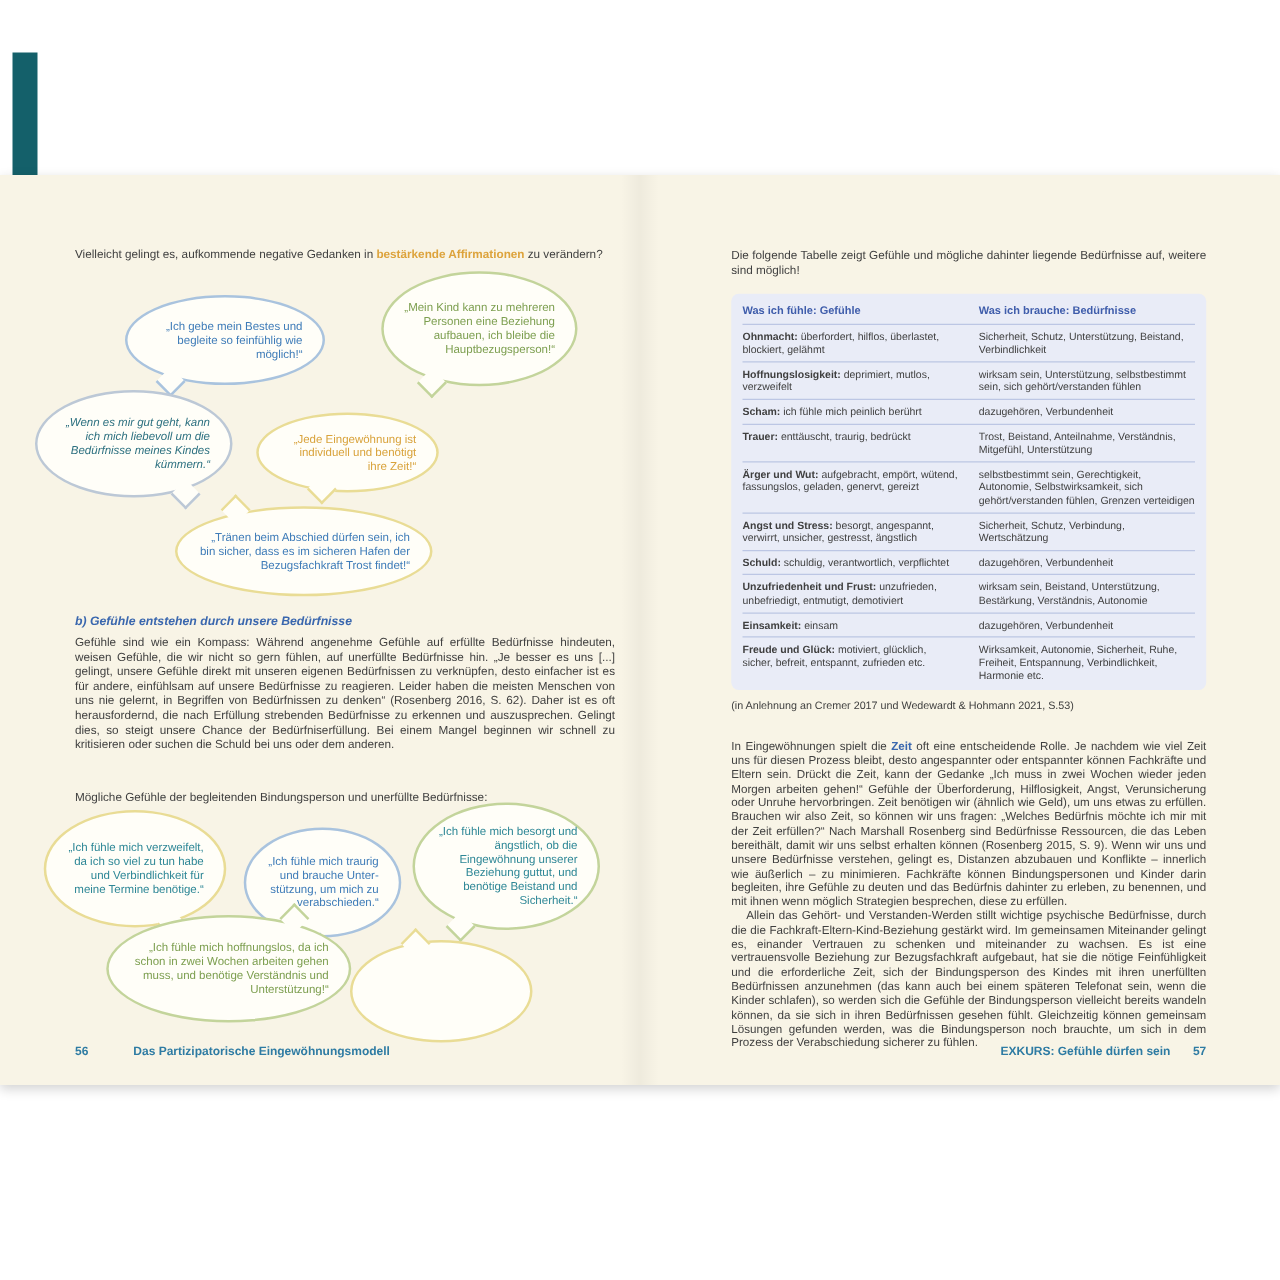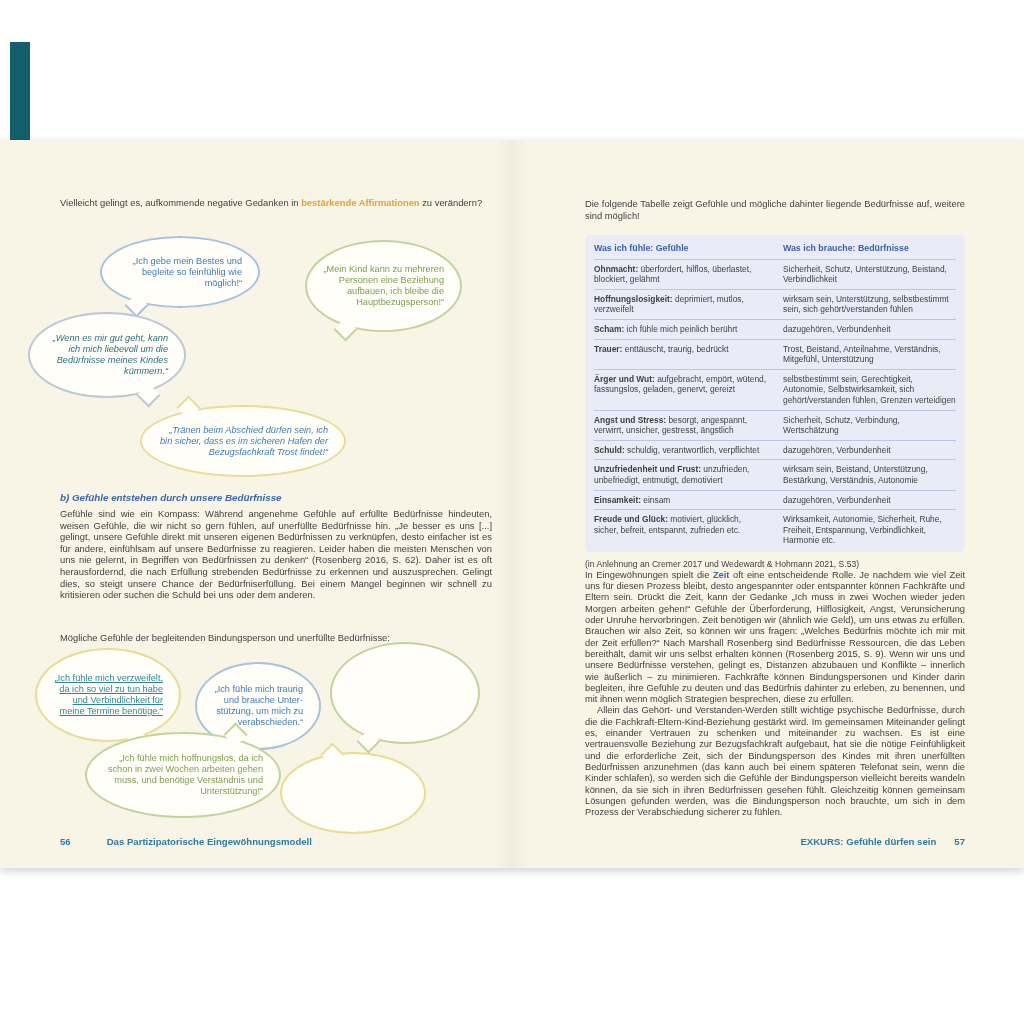--- a/index.html
+++ b/index.html
@@ -25,42 +25,42 @@
   
   .bubble{
     position:absolute;background:#fffef8;border:2px solid var(--c);
     border-radius:50%;display:flex;align-items:center;justify-content:center;
     text-align:right;font-size:9.2px;line-height:11px;
     padding:8px 16px;box-sizing:border-box;
   }
   .v-blue{--c:#a9c3de;color:#3f7cb8;}
   .v-green{--c:#c3d49b;color:#7d9f50;}
   .v-yellow-orange{--c:#e9dc95;color:#d9a33c;}
-  .v-yellow-teal{--c:#e9dc95;color:#2e8796;text-decoration:underline;}
-  .v-yellow-blue{--c:#e9dc95;color:#3f7cb8;font-style:italic;}
+  .v-yellow-teal{--c:#e9dc95;color:#2e8796;}
+  .v-yellow-blue{--c:#e9dc95;color:#3f7cb8;}
   .v-gray-teal{--c:#bcc8d6;color:#2e7180;}
   .v-green-teal{--c:#c3d49b;color:#2e8796;}
   .tail{position:absolute;width:15px;height:15px;background:#fffef8;transform:rotate(45deg);}
   .tail-down{bottom:-8px;border-right:2px solid var(--c);border-bottom:2px solid var(--c);}
   .tail-up{top:-8px;border-left:2px solid var(--c);border-top:2px solid var(--c);}
   .tail-left{left:-8px;border-left:2px solid var(--c);border-bottom:2px solid var(--c);}
   
   .ftable{
     background:#e9ecf7;border-radius:6px;padding:2px 9px;
     font-size:8.4px;line-height:10.6px;
   }
   .t-row{display:grid;grid-template-columns:1fr 1fr;border-top:1px solid #bcc6e4;}
   .t-head{border-top:none;}
   .t-cell{padding:4px 8px 4px 0;}
   .t-cell + .t-cell{padding-left:8px;padding-right:0;}
   .t-head .t-cell{color:#3f5dab;font-weight:bold;font-size:8.8px;padding-top:6px;padding-bottom:5px;}
   .t-term{font-weight:bold;}
   .t-caption{font-size:8.6px;margin-top:7px;}
   .right-flow{position:absolute;left:585px;top:95px;width:380px;}
-  .right-flow .para{margin-top:1px;font-size:9.3px;line-height:11.3px;text-align:justify;hyphens:auto;}
+  .right-flow .para{margin-top:23px;font-size:9.3px;line-height:11.3px;text-align:justify;hyphens:auto;}
   .para-indent{text-indent:12px;margin-top:0 !important;}
   
   .footer{position:absolute;top:696px;font-size:9.6px;color:#2e7ba3;font-weight:bold;}
   .footer-left{left:60px;width:432px;display:flex;gap:36px;}
   .footer-right{left:585px;width:380px;display:flex;justify-content:flex-end;gap:18px;}
 </style>
 </head>
 <body>
 
 <div class="cover-edge"></div>
@@ -69,27 +69,31 @@
   <div class="gutter"></div>
 
   <div class="abs intro-line" style="left:60px;top:57px;width:432px;">
     <span>Vielleicht gelingt es, aufkommende negative Gedanken in </span><span class="hl-orange">bestärkende Affirmationen</span><span> zu verändern?</span>
   </div>
 
   <div class="bubble v-blue" style="left:100px;top:96px;width:160px;height:72px;">
     <span class="tail tail-down" style="left:26px;"></span>
     <span>„Ich gebe mein Bestes und begleite so feinfühlig wie möglich!“</span>
   </div>
-  <div class="bubble v-green" style="left:305px;top:100px;width:157px;height:92px;">
+  <div class="bubble v-green" style="left:305px;top:77px;width:157px;height:92px;">
     <span class="tail tail-down" style="left:30px;"></span>
     <span>„Mein Kind kann zu mehreren Personen eine Beziehung aufbauen, ich bleibe die Haupt­bezugsperson!“</span>
   </div>
   <div class="bubble v-gray-teal" style="left:28px;top:172px;width:158px;height:86px;font-style:italic;">
     <span class="tail tail-down" style="left:110px;"></span>
     <span>„Wenn es mir gut geht, kann ich mich liebevoll um die Bedürfnisse meines Kindes kümmern.“</span>
+  </div>
+  <div class="bubble v-yellow-orange" style="left:205px;top:190px;width:146px;height:64px;">
+    <span class="tail tail-down" style="left:42px;"></span>
+    <span>„Jede Eingewöhnung ist individuell und benötigt ihre Zeit!“</span>
   </div>
   <div class="bubble v-yellow-blue" style="left:140px;top:265px;width:206px;height:72px;">
     <span class="tail tail-up" style="left:38px;"></span>
     <span>„Tränen beim Abschied dürfen sein, ich bin sicher, dass es im sicheren Hafen der Bezugsfachkraft Trost findet!“</span>
   </div>
 
   <div class="abs section-heading" style="left:60px;top:352px;width:432px;">b) Gefühle entstehen durch unsere Bedürfnisse</div>
 
   <div class="abs body-text" style="left:60px;top:368px;width:432px;">Gefühle sind wie ein Kompass: Während angenehme Gefühle auf erfüllte Bedürfnisse hindeuten, weisen Gefühle, die wir nicht so gern fühlen, auf unerfüllte Bedürfnisse hin. „Je besser es uns [...] gelingt, unsere Gefühle direkt mit unseren eigenen Bedürfnissen zu verknüpfen, desto einfacher ist es für andere, einfühlsam auf unsere Bedürfnisse zu reagieren. Leider haben die meisten Menschen von uns nie gelernt, in Begriffen von Bedürfnissen zu denken“ (Rosenberg 2016, S. 62). Daher ist es oft herausfordernd, die nach Erfüllung strebenden Bedürfnisse zu erkennen und auszusprechen. Gelingt dies, so steigt unsere Chance der Bedürfniserfüllung. Bei einem Mangel beginnen wir schnell zu kritisieren oder suchen die Schuld bei uns oder dem anderen.</div>
 
@@ -98,20 +102,21 @@
   <div class="bubble v-yellow-teal" style="left:35px;top:508px;width:146px;height:94px;">
     <span class="tail tail-down" style="left:92px;"></span>
     <span>„Ich fühle mich verzweifelt, da ich so viel zu tun habe und Verbindlichkeit für meine Termine benötige.“</span>
   </div>
   <div class="bubble v-blue" style="left:195px;top:522px;width:126px;height:88px;">
     <span class="tail tail-down" style="left:40px;"></span>
     <span>„Ich fühle mich traurig und brauche Unter­stützung, um mich zu verabschieden.“</span>
   </div>
   <div class="bubble v-green-teal" style="left:330px;top:502px;width:150px;height:102px;">
     <span class="tail tail-down" style="left:28px;"></span>
+    <span>„Ich fühle mich besorgt und ängstlich, ob die Eingewöhnung unserer Beziehung guttut, und benötige Beistand und Sicherheit.“</span>
   </div>
   <div class="bubble v-green" style="left:85px;top:592px;width:196px;height:86px;">
     <span class="tail tail-up" style="left:140px;"></span>
     <span>„Ich fühle mich hoffnungslos, da ich schon in zwei Wochen arbeiten gehen muss, und benötige Verständnis und Unterstützung!“</span>
   </div>
   <div class="bubble v-yellow-orange" style="left:280px;top:612px;width:146px;height:82px;">
     <span class="tail tail-up" style="left:42px;"></span>
   </div>
 
   <div class="footer footer-left">

